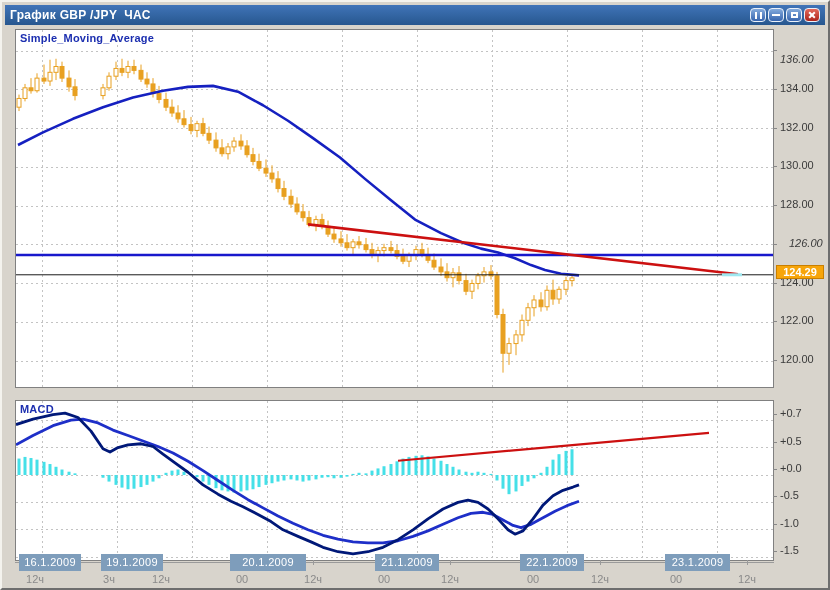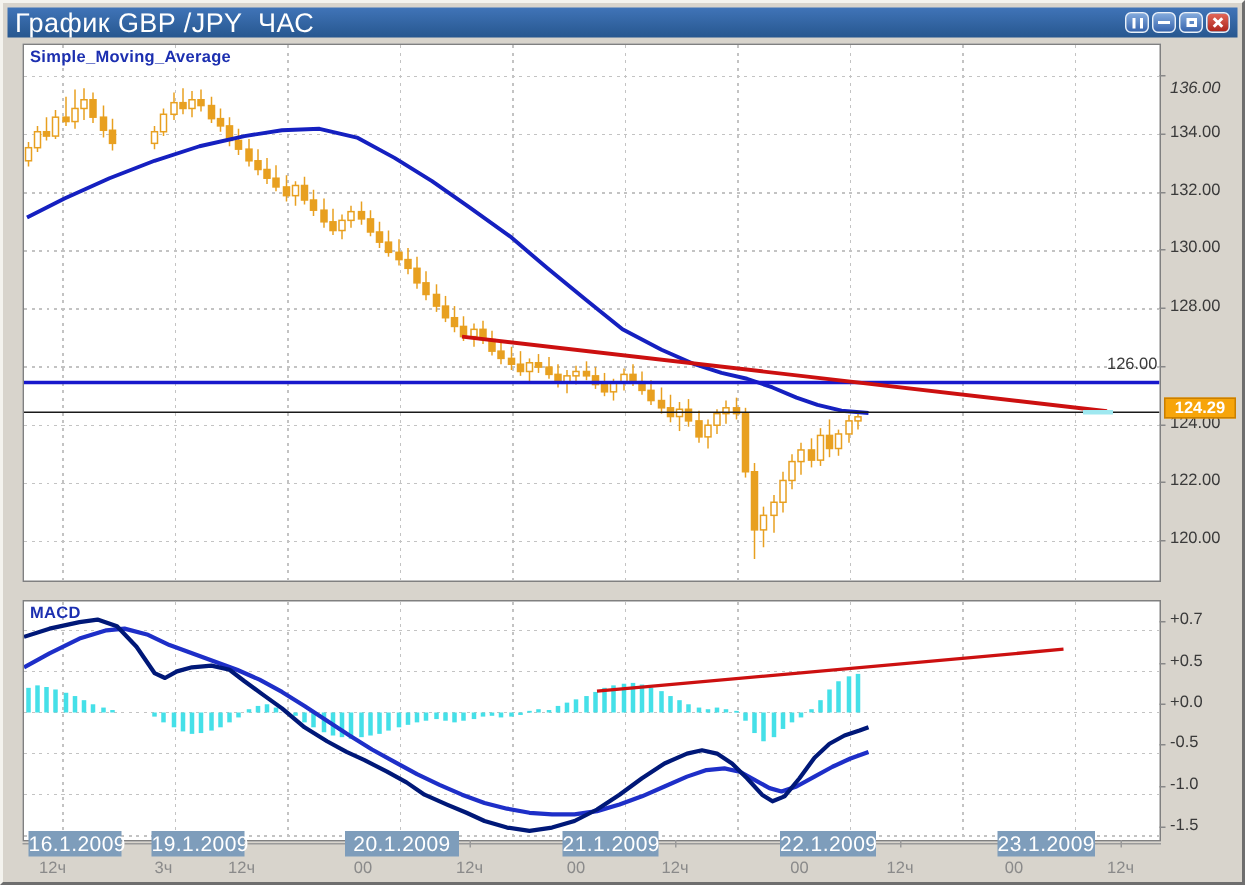--- a/index.html
+++ b/index.html
@@ -4,21 +4,21 @@
 <style>
   html,body{margin:0;padding:0;}
   body{width:830px;height:590px;position:relative;background:#BFBFBF;
        font-family:"Liberation Sans",sans-serif;overflow:hidden;}
   .window{position:absolute;left:0;top:0;width:830px;height:590px;
     background:#D8D4CC;box-sizing:border-box;
     border:2px solid;border-color:#F4F3EE #6E6E6E #6E6E6E #F4F3EE;}
   .titlebar{position:absolute;left:3px;top:3px;width:820px;height:20px;
     background:linear-gradient(#4074B8,#27578F);display:flex;align-items:center;
     padding:0 5px;box-sizing:border-box;}
-  .title{color:#fff;font-size:18px;font-weight:normal;letter-spacing:.3px;white-space:pre;}
+  .title{color:#fff;font-size:12px;font-weight:bold;letter-spacing:.3px;white-space:pre;}
   .winbtns{margin-left:auto;display:flex;gap:2px;}
   .wbtn{width:16px;height:14px;border:1px solid #EAF1FA;border-radius:4px;
     display:flex;align-items:center;justify-content:center;box-sizing:border-box;cursor:default;}
   .wbtn.blue{background:linear-gradient(#83AADC,#3765AE);}
   .wbtn.red{background:linear-gradient(#E2685A,#AD251C);}
   .ic-pause{width:7px;height:7px;border-left:2px solid #fff;border-right:2px solid #fff;box-sizing:border-box;}
   .ic-min{width:8px;height:2px;background:#fff;}
   .ic-max{width:7px;height:6px;border:2px solid #fff;box-sizing:border-box;}
   .ic-close{position:relative;width:8px;height:8px;}
   .ic-close::before,.ic-close::after{content:"";position:absolute;left:3px;top:0;width:2px;height:8px;background:#fff;}
@@ -31,21 +31,21 @@
   .chart-label{position:absolute;left:4px;top:2px;font-size:11px;font-weight:bold;
     color:#1C2FB0;letter-spacing:.2px;}
   .axis-label{position:absolute;font-size:11px;color:#3A3A3A;white-space:nowrap;}
   .tick-h{position:absolute;width:4px;height:1px;background:#888;}
   .price-tag{position:absolute;left:774px;top:263px;width:48px;height:14px;
     background:#F7A50A;border:1px solid #C97F00;color:#fff;font-size:11px;font-weight:bold;
     text-align:center;line-height:12px;box-sizing:border-box;}
   .x-axis-line{position:absolute;left:13px;top:560px;width:759px;height:1px;background:#9A9A9A;}
   .tick-v{position:absolute;width:1px;height:5px;background:#9A9A9A;top:558px;}
   .date-box{position:absolute;top:552px;height:17px;background:#7E9DBB;color:#fff;
-    font-size:14px;text-align:center;line-height:17px;letter-spacing:.3px;}
+    font-size:11px;text-align:center;line-height:17px;letter-spacing:.3px;}
   .time-label{position:absolute;top:571px;font-size:11px;color:#8A8A8A;transform:translateX(-50%);}
 </style>
 </head>
 <body>
 
 <div class="window">
 
   <div class="titlebar">
     <span class="title">График GBP /JPY  ЧАС</span>
     <div class="winbtns">
@@ -382,21 +382,21 @@
       <div class="axis-label" style="left: 778px; top: 51px; font-style: italic;">136.00</div>
       <div class="tick-h" style="left: 771px; top: 86.75px;"></div>
       <div class="axis-label" style="left: 778px; top: 79.75px;">134.00</div>
       <div class="tick-h" style="left: 771px; top: 125.5px;"></div>
       <div class="axis-label" style="left: 778px; top: 118.5px;">132.00</div>
       <div class="tick-h" style="left: 771px; top: 164.25px;"></div>
       <div class="axis-label" style="left: 778px; top: 157.25px;">130.00</div>
       <div class="tick-h" style="left: 771px; top: 203px;"></div>
       <div class="axis-label" style="left: 778px; top: 196px;">128.00</div>
       <div class="tick-h" style="left: 771px; top: 241.75px;"></div>
-      <div class="axis-label" style="left: 736px; top: 234.75px;">126.00</div>
+      <div class="axis-label" style="left: 787px; top: 234.75px; font-style: italic;">126.00</div>
       <div class="tick-h" style="left: 771px; top: 280.5px;"></div>
       <div class="axis-label" style="left: 778px; top: 273.5px;">124.00</div>
       <div class="tick-h" style="left: 771px; top: 319.25px;"></div>
       <div class="axis-label" style="left: 778px; top: 312.25px;">122.00</div>
       <div class="tick-h" style="left: 771px; top: 358px;"></div>
       <div class="axis-label" style="left: 778px; top: 351px;">120.00</div>
     </div>
   <div id="macdAxis">
       <div class="tick-h" style="left: 771px; top: 412.2px;"></div>
       <div class="axis-label" style="left: 778px; top: 405.2px;">+0.7</div>

